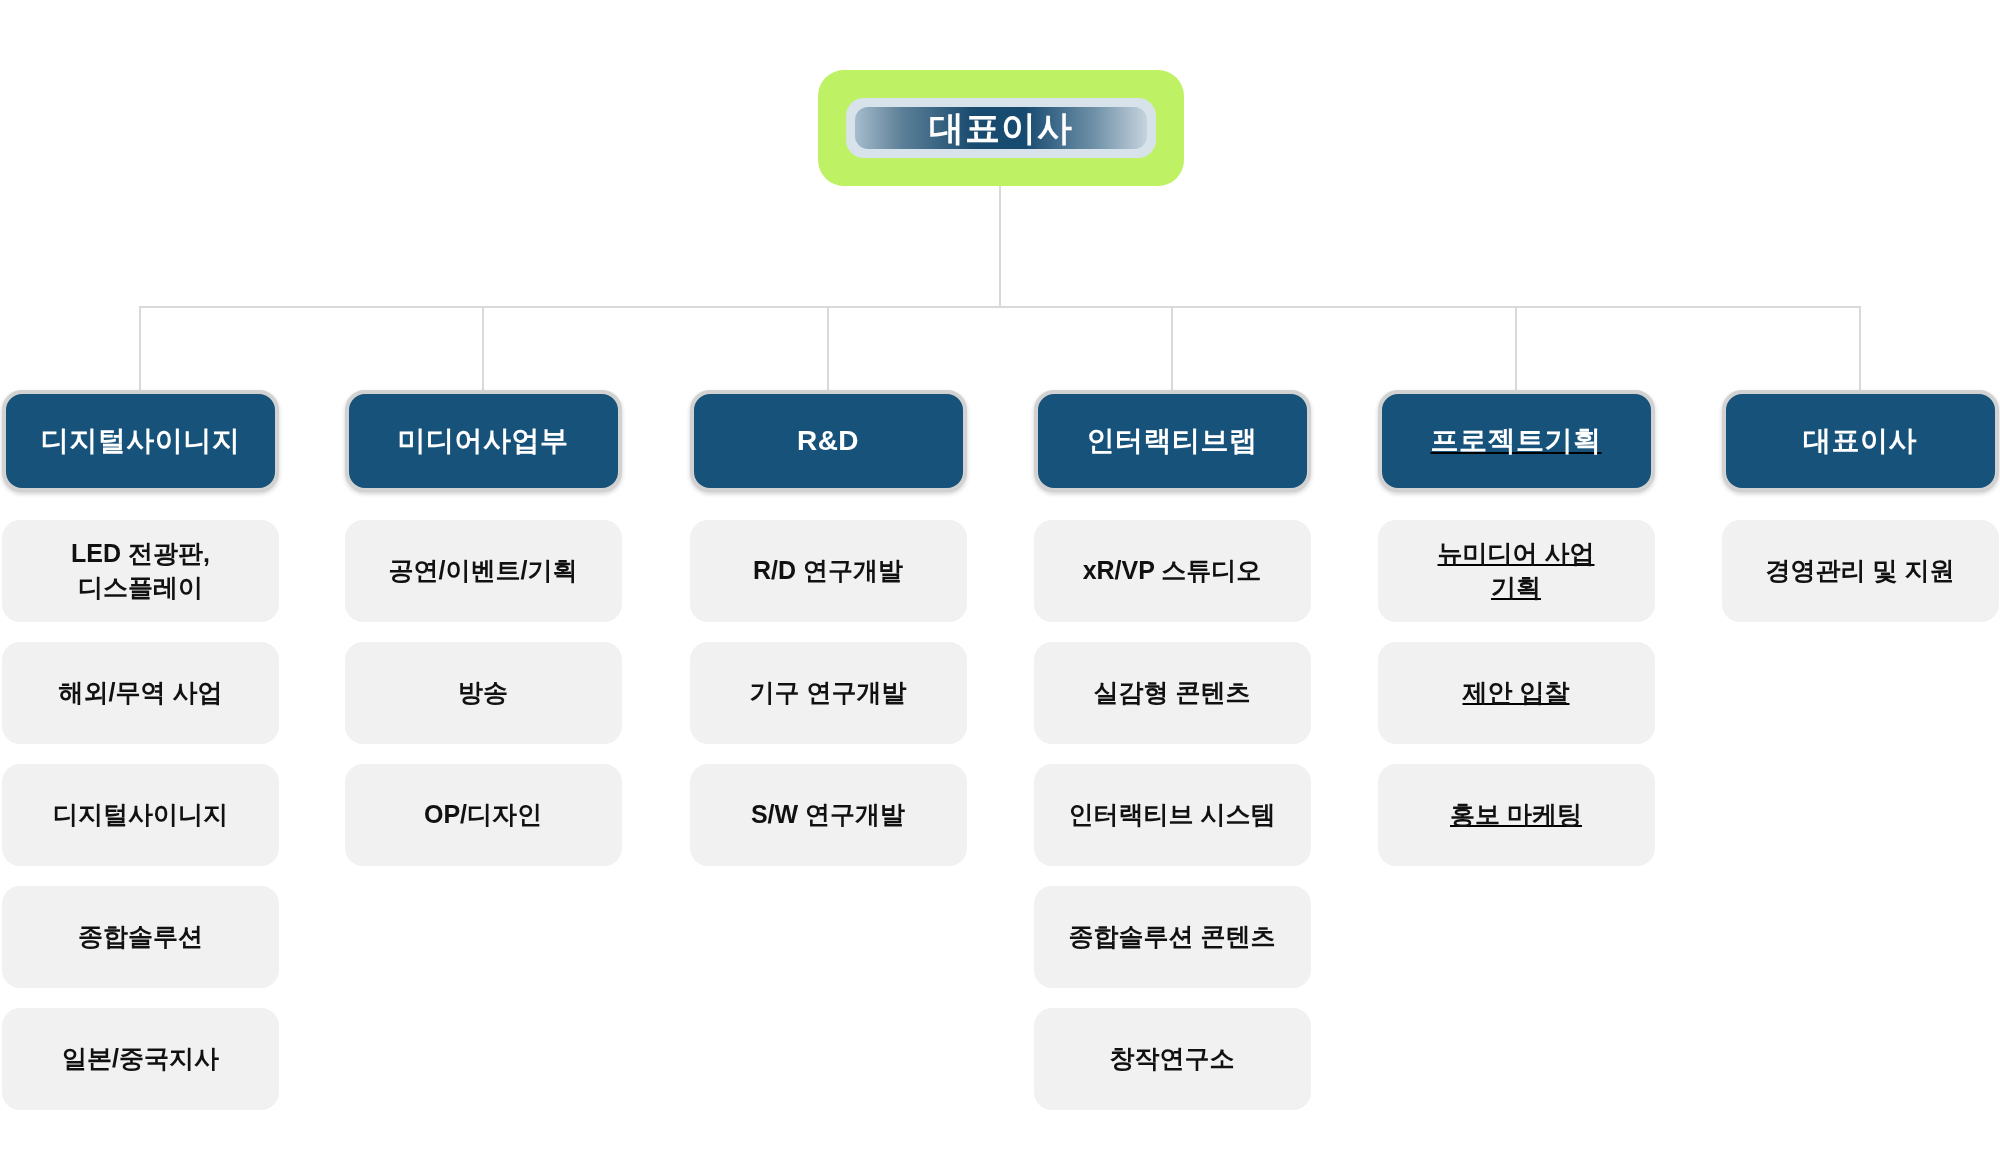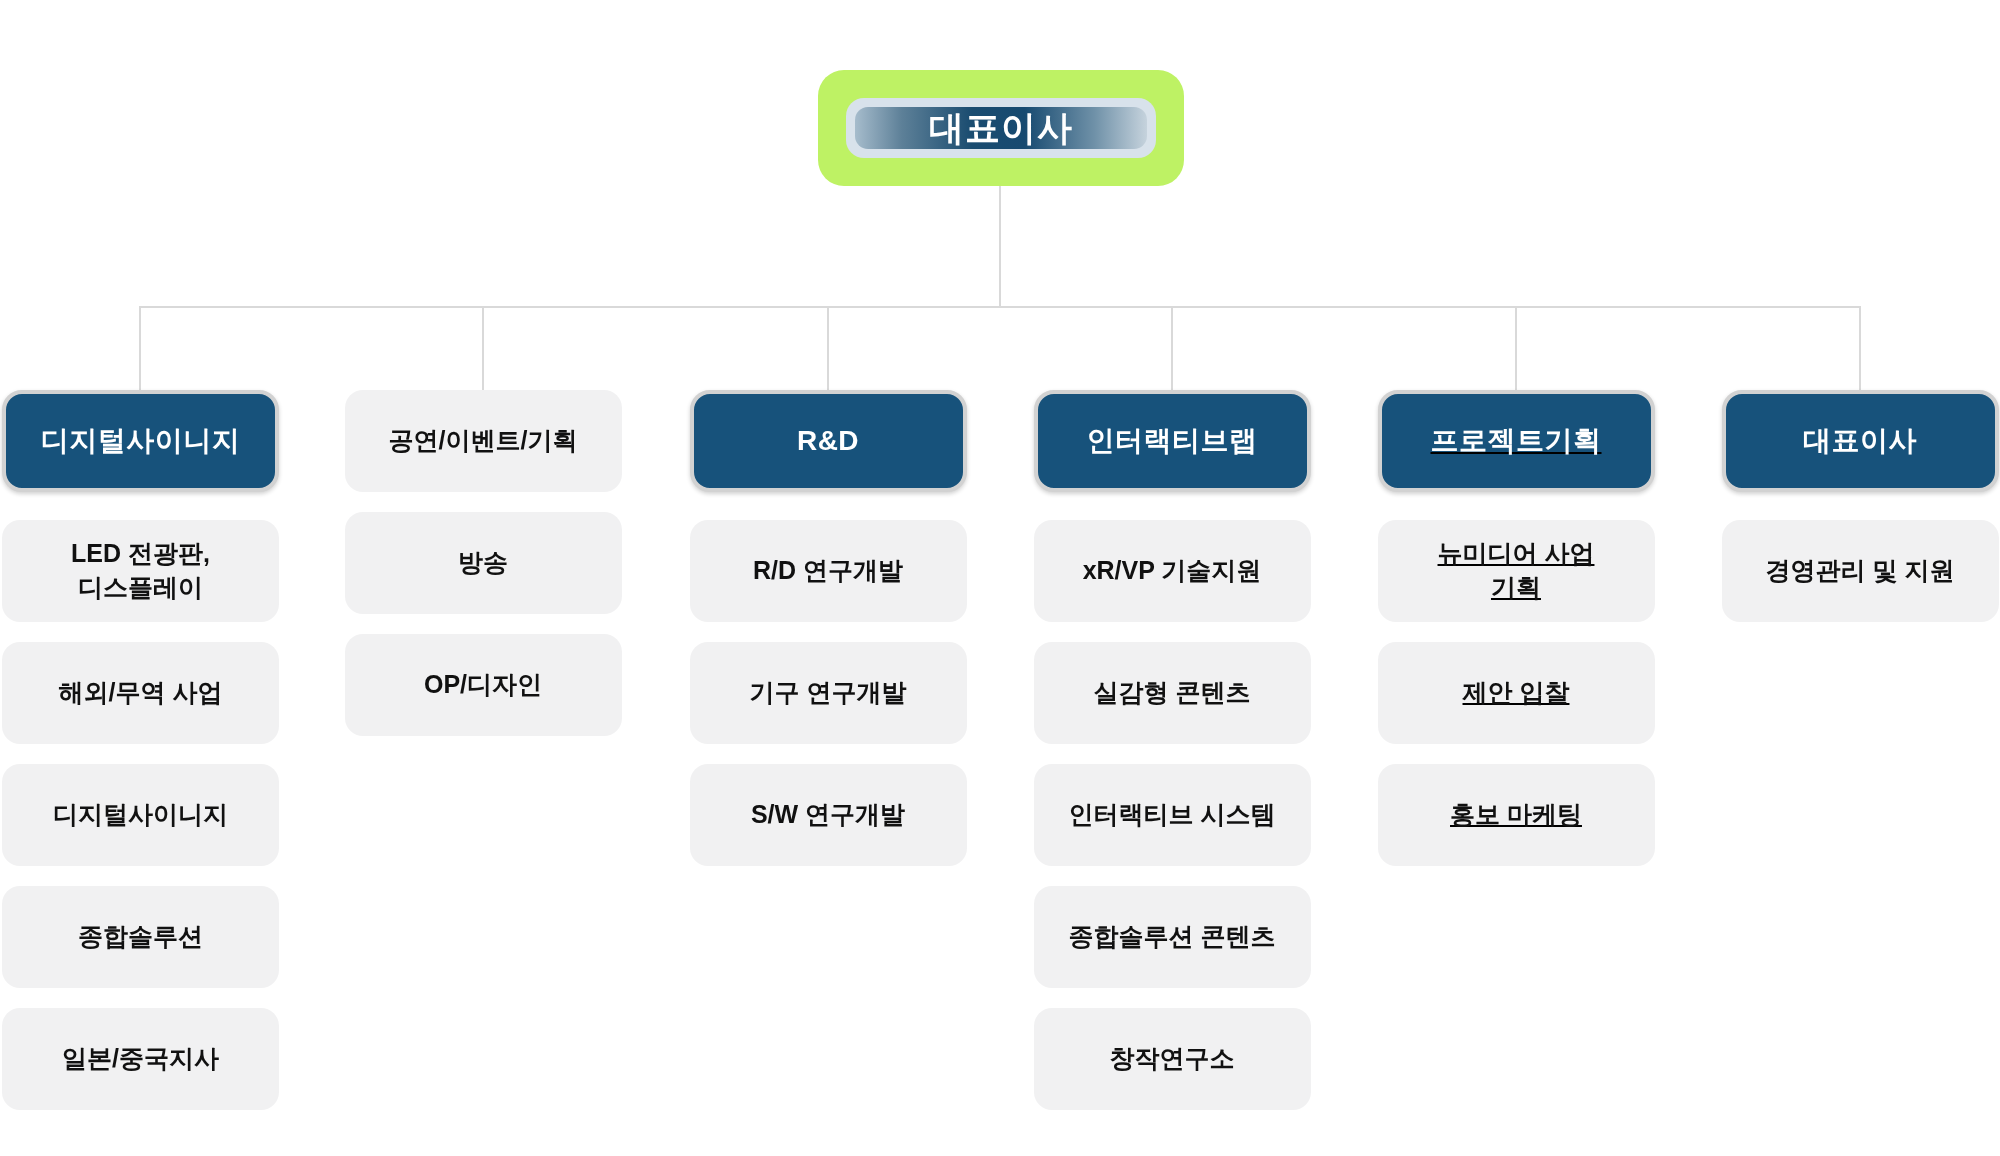--- a/index.html
+++ b/index.html
@@ -108,20 +108,23 @@
           <span>디지털사이니지</span>
         </div>
         <div class="dept-item">
           <span>종합솔루션</span>
         </div>
         <div class="dept-item">
           <span>일본/중국지사</span>
         </div>
       </div>
       <div class="column" style="left: 344.5px; width: 277px;">
+        <div class="dept-header">
+          <span>미디어사업부</span>
+        </div>
         <div class="dept-item">
           <span>공연/이벤트/기획</span>
         </div>
         <div class="dept-item">
           <span>방송</span>
         </div>
         <div class="dept-item">
           <span>OP/디자인</span>
         </div>
       </div>
@@ -137,21 +140,21 @@
         </div>
         <div class="dept-item">
           <span>S/W 연구개발</span>
         </div>
       </div>
       <div class="column" style="left: 1033.5px; width: 277px;">
         <div class="dept-header">
           <span>인터랙티브랩</span>
         </div>
         <div class="dept-item">
-          <span>xR/VP 기술지원</span>
+          <span>xR/VP 스튜디오</span>
         </div>
         <div class="dept-item">
           <span>실감형 콘텐츠</span>
         </div>
         <div class="dept-item">
           <span>인터랙티브 시스템</span>
         </div>
         <div class="dept-item">
           <span>종합솔루션 콘텐츠</span>
         </div>

